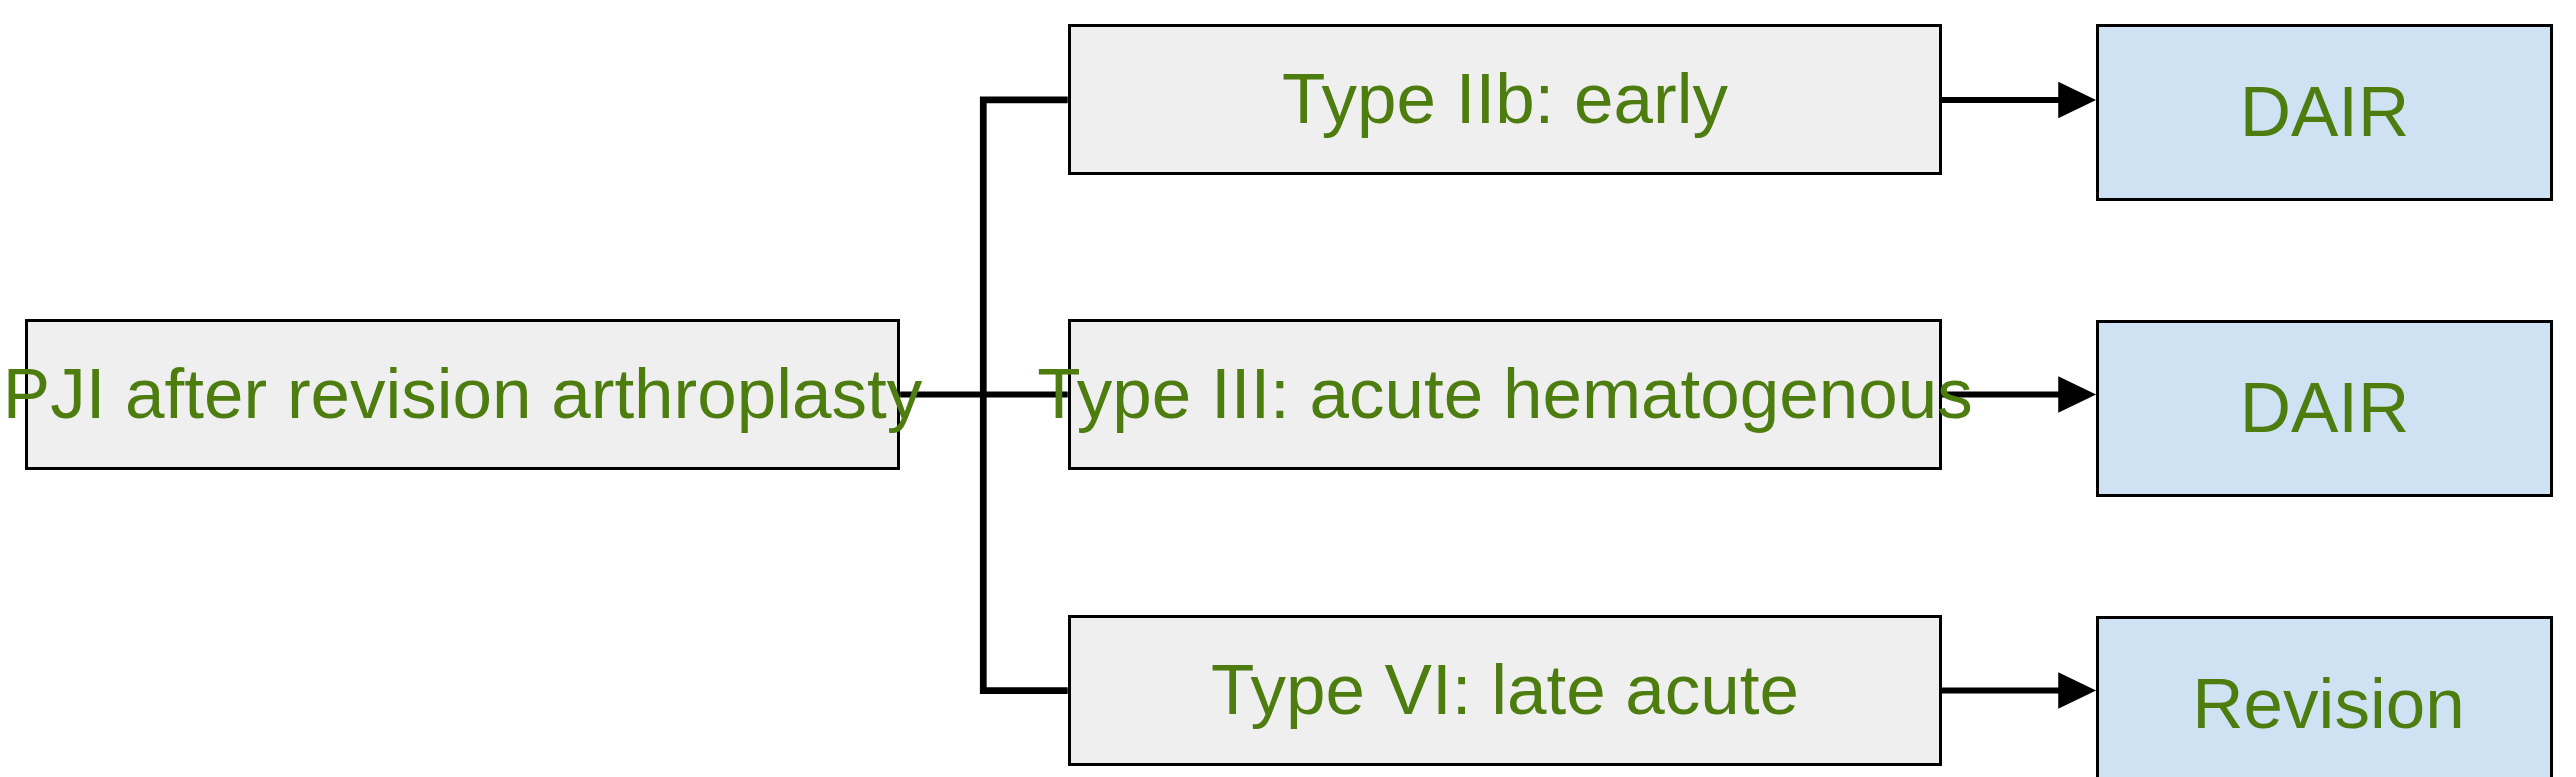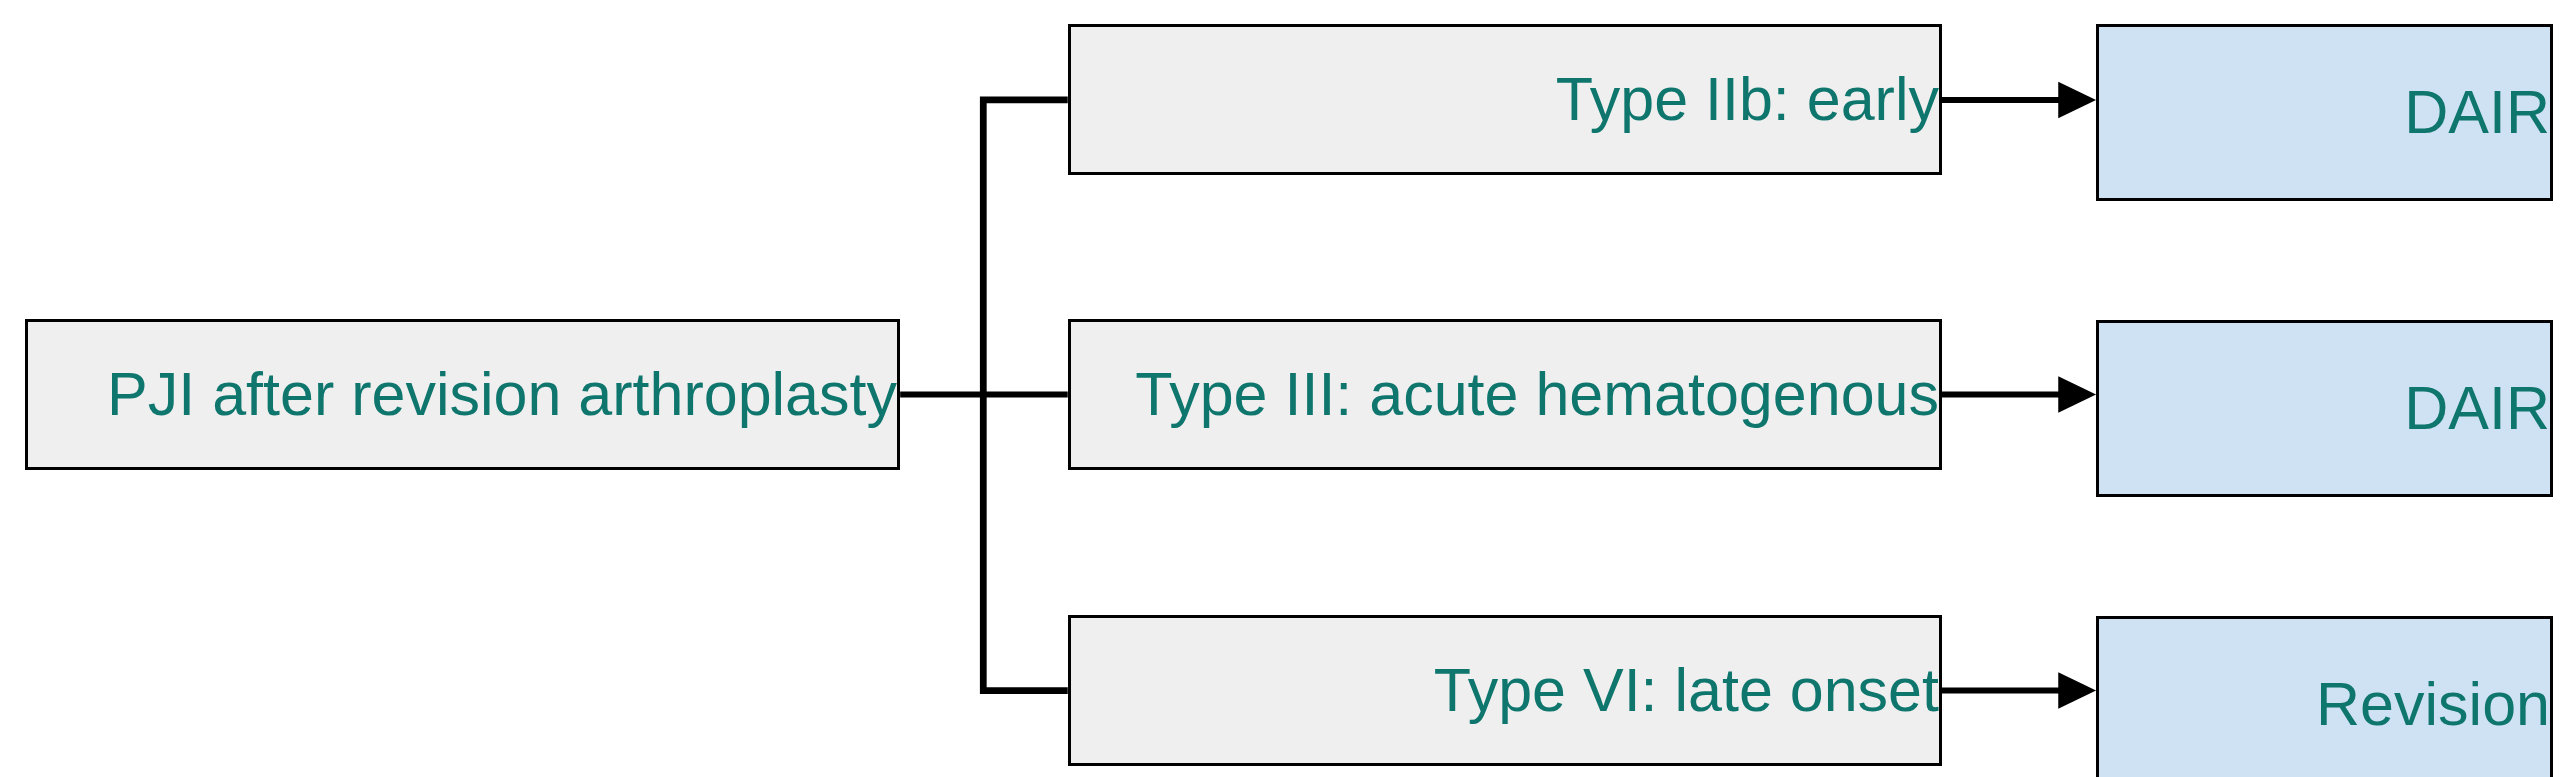--- a/index.html
+++ b/index.html
@@ -21,25 +21,25 @@
     top: 0;
     width: 2576px;
     height: 777px;
   }
   .node {
     position: absolute;
     box-sizing: border-box;
     border: 3.4px solid #000000;
     display: flex;
     align-items: center;
-    justify-content: flex-end;
+    justify-content: center;
     text-align: center;
-    font-size: 61px;
+    font-size: 71px;
     line-height: 1.1;
-    color: #0f766e;
+    color: #4d7c0f;
     white-space: nowrap;
   }
   
   .node-root      { left: 25px;   top: 319px;  width: 875px; height: 151px; }
   
   .node-cond      { left: 1068px; width: 874px; height: 151px; }
   .node-cond.r1   { top: 24px;  }
   .node-cond.r2   { top: 319px; }
   .node-cond.r3   { top: 615px; }
   
@@ -75,21 +75,21 @@
 
   <div class="node node-cond r1" style="background: rgb(239, 239, 239);">
     <span>Type IIb: early</span>
   </div>
 
   <div class="node node-cond r2" style="background: rgb(239, 239, 239);">
     <span>Type III: acute hematogenous</span>
   </div>
 
   <div class="node node-cond r3" style="background: rgb(239, 239, 239);">
-    <span>Type VI: late onset</span>
+    <span>Type VI: late acute</span>
   </div>
 
   <div class="node node-out r1" style="background: rgb(207, 226, 243);">
     <span>DAIR</span>
   </div>
 
   <div class="node node-out r2" style="background: rgb(207, 226, 243);">
     <span>DAIR</span>
   </div>
 

